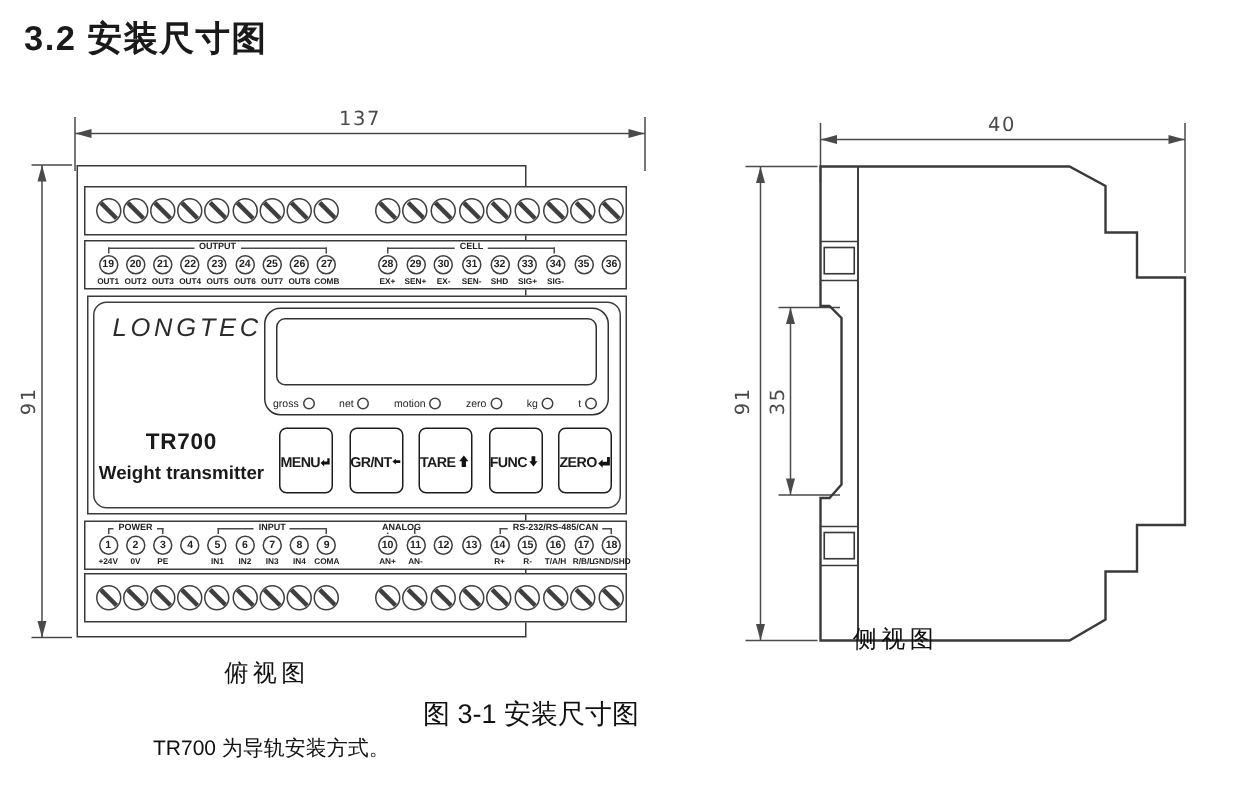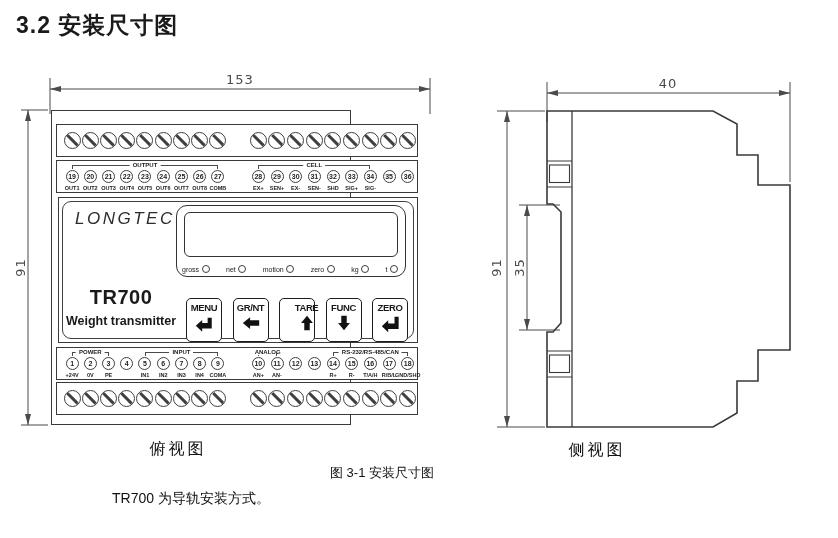--- a/index.html
+++ b/index.html
@@ -8,21 +8,21 @@
           font-family:"Liberation Sans",sans-serif;color:#1a1a1a}
   .abs{position:absolute}
 
   
   .page-title{left:16px;top:10px;font-size:23px;font-weight:bold;letter-spacing:1px;
               font-family:Liberation Sans, sans-serif}
   .dim-label{font-size:13px;color:#4a4a4a;font-family:"DejaVu Sans",sans-serif;
              letter-spacing:1px;text-align:center}
   .rot{transform:rotate(-90deg);transform-origin:center}
   .view-label{font-size:16px;letter-spacing:3px;text-align:center;color:#111}
-  .fig-caption{font-size:13px;text-align:center;color:#111}
+  .fig-caption{font-size:18px;text-align:left;color:#111}
   .body-text{font-size:14px;color:#111}
 
   
   .device{left:51px;top:110px;width:300px;height:315px;border:1.8px solid #3a3a3a;background:#fff}
   .row-box{position:absolute;left:4px;width:362px;border:1.4px solid #3a3a3a;background:#fff}
   .screw-strip{height:33px}
   .term-strip{height:33px}
   .grp{position:absolute;top:0;bottom:0}
   .grp.g0{left:6px;width:164px}
   .grp.g1{left:192px;width:168px}
@@ -51,25 +51,25 @@
   .brand{position:absolute;left:16px;top:11px;font-size:17px;font-style:italic;letter-spacing:2.5px;
          color:#2c2c2c;font-weight:400}
   .disp-wrap{position:absolute;left:117px;top:7px;width:230px;height:72px;border:1.6px solid #333;
              border-radius:11px;background:#fff}
   .disp-screen{position:absolute;left:7px;top:6px;width:214px;height:45px;border:1.6px solid #333;
                border-radius:6px;background:#fff}
   .ind-row{position:absolute;left:5px;right:7px;bottom:3px;display:flex;justify-content:space-between;align-items:center}
   .ind{display:flex;align-items:center;gap:2.5px;font-size:7px;color:#222}
   .ind i{width:8px;height:8px;border:1.2px solid #3f3f3f;border-radius:50%;background:#fff}
   .model-block{position:absolute;left:6px;top:88px;width:112px;text-align:center}
-  .model{font-size:20px;font-weight:600;letter-spacing:0.5px}
+  .model{font-size:15px;font-weight:600;letter-spacing:0.5px}
   .model-sub{font-size:12.5px;font-weight:700;margin-top:5px;white-space:nowrap}
   .btn-row{position:absolute;left:127px;top:87px;width:222px;height:44px}
-  .dev-btn{position:absolute;top:13px;width:36px;height:44px;border:1.8px solid #1d1d1d;border-radius:5px;
-           background:#fff;display:flex;flex-direction:column;align-items:center}
+  .dev-btn{position:absolute;top:0;width:36px;height:44px;border:1.8px solid #1d1d1d;border-radius:5px;
+           background:#fff;display:flex;flex-direction:row;align-items:center}
   .dev-btn .bl{font-size:9.5px;font-weight:bold;margin-top:3px;letter-spacing:-0.4px;white-space:nowrap}
   .dev-btn svg{margin-top:1px}
 </style>
 </head>
 <body>
 
 <div class="canvas">
 
   <div class="abs page-title">3.2 安装尺寸图</div>
 
@@ -108,21 +108,21 @@
     <g stroke="#3a3a3a" stroke-width="1.6">
       <path d="M547,111 H713 L737,124 V155 H758 V185 H790 V350 H758 V381 H737 V413 L713,427 H547
                V332 H553 L561,323 V212 L553,204 H547 V111 Z"></path>
       <path d="M572,111 V427" stroke-width="1.3"></path>
       <path d="M547,161 H572 M547,187 H572 M547,351 H572 M547,377 H572" stroke-width="1.1"></path>
       <rect x="549.5" y="165" width="20" height="17.5" stroke-width="1.1"></rect>
       <rect x="549.5" y="355" width="20" height="17.5" stroke-width="1.1"></rect>
     </g>
   </svg>
 
-  <div class="abs dim-label" style="left:210px;top:72px;width:60px">153</div>
+  <div class="abs dim-label" style="left:210px;top:72px;width:60px">137</div>
   <div class="abs dim-label rot" style="left:4px;top:260px;width:32px">91</div>
   <div class="abs dim-label" style="left:640px;top:76px;width:56px">40</div>
   <div class="abs dim-label rot" style="left:480px;top:260px;width:32px">91</div>
   <div class="abs dim-label rot" style="left:503px;top:260px;width:32px">35</div>
 
   <div class="abs device">
 
     <div class="row-box screw-strip" style="top:13px">
       <div class="grp g0 screw-group">
           <div class="screw"></div>
@@ -278,21 +278,21 @@
             <svg width="22" height="20" viewBox="0 0 22 22">
               <path d="M2,13 L9,6.5 9,10 15,10 15,4 19.5,4 19.5,16 9,16 9,19.5 Z" fill="#111"></path>
             </svg>
           </div>
           <div class="dev-btn" style="left: 46.5px;">
             <div class="bl">GR/NT</div>
             <svg width="22" height="20" viewBox="0 0 22 22">
               <path d="M2,10 L10,3.5 10,7 20,7 20,13 10,13 10,16.5 Z" fill="#111"></path>
             </svg>
           </div>
-          <div class="dev-btn" style="left: 93px; padding-left: 19px;">
+          <div class="dev-btn" style="left: 93px;">
             <div class="bl">TARE</div>
             <svg width="22" height="20" viewBox="0 0 22 22">
               <path d="M11,2 L4.5,10 8,10 8,18 14,18 14,10 17.5,10 Z" fill="#111"></path>
             </svg>
           </div>
           <div class="dev-btn" style="left: 139.5px;">
             <div class="bl">FUNC</div>
             <svg width="22" height="20" viewBox="0 0 22 22">
               <path d="M11,18 L4.5,10 8,10 8,2 14,2 14,10 17.5,10 Z" fill="#111"></path>
             </svg>
@@ -417,16 +417,16 @@
           <div class="screw"></div>
           <div class="screw"></div>
           <div class="screw"></div>
           <div class="screw"></div>
           <div class="screw"></div>
         </div>
     </div>
   </div>
 
   <div class="abs view-label" style="left:138px;top:439px;width:80px">俯视图</div>
-  <div class="abs view-label" style="left:557px;top:440px;width:80px">侧视图</div>
+  <div class="abs view-label" style="left:557px;top:416px;width:80px">侧视图</div>
   <div class="abs fig-caption" style="left:282px;top:464px;width:200px">图 3-1 安装尺寸图</div>
-  <div class="abs body-text" style="left:112px;top:490px">TR700 为导轨安装方式。</div>
+  <div class="abs body-text" style="left:102px;top:490px">TR700 为导轨安装方式。</div>
 </div>
 
 </body></html>

